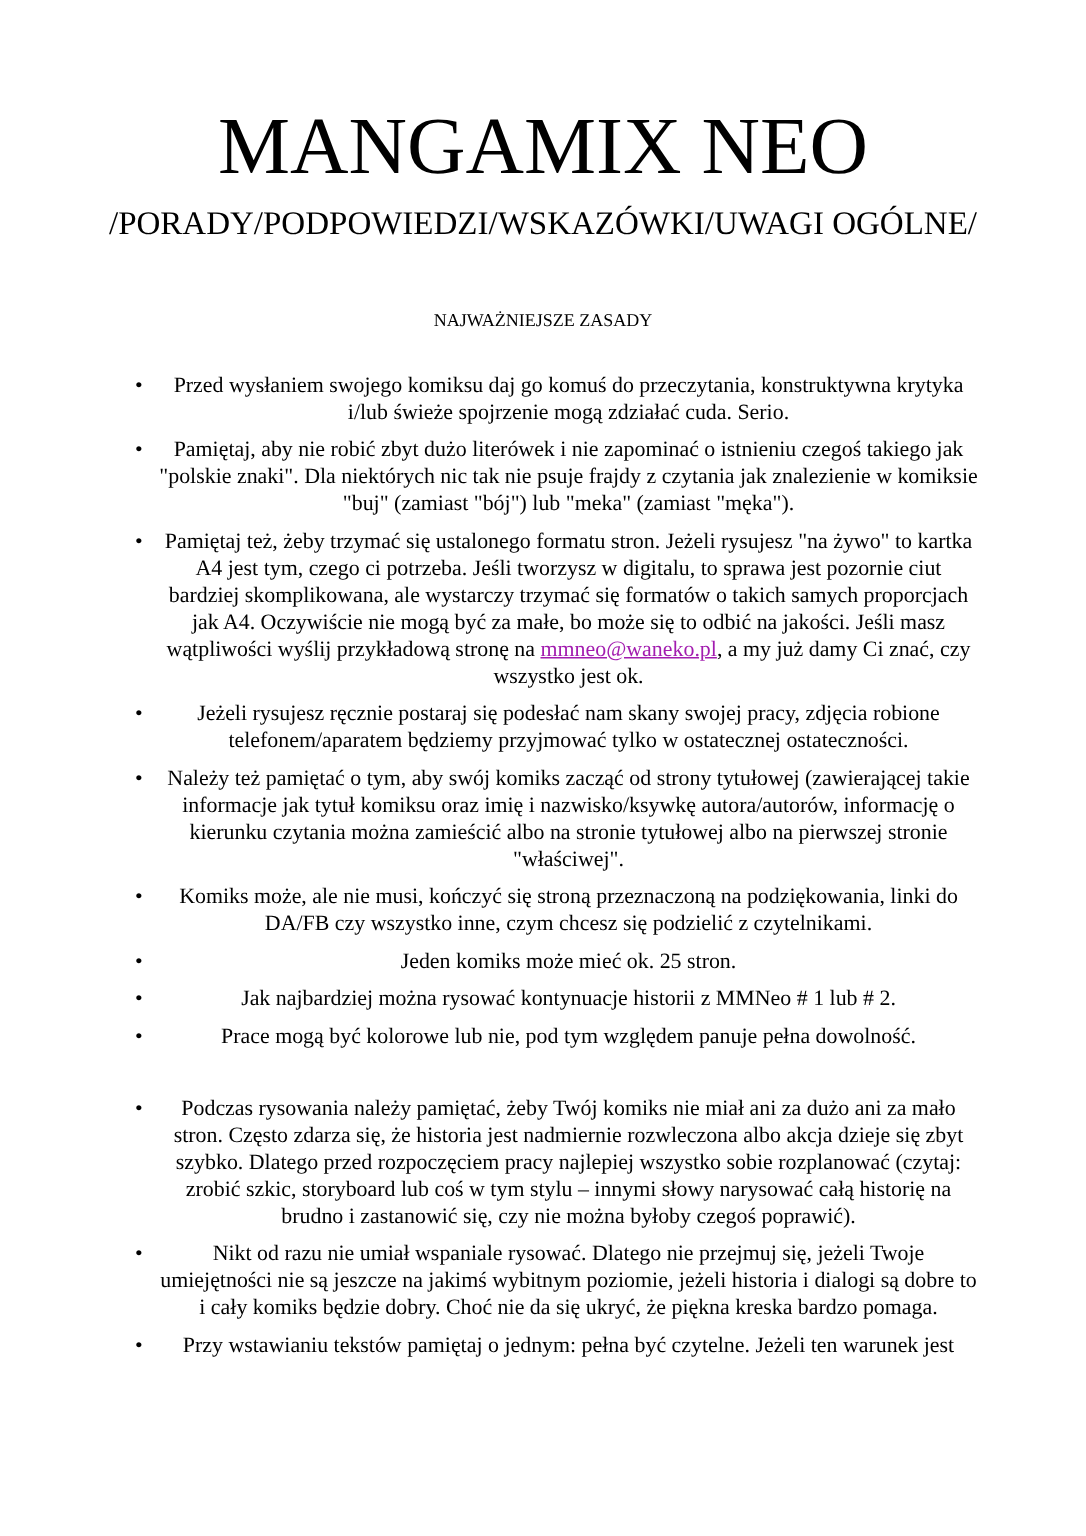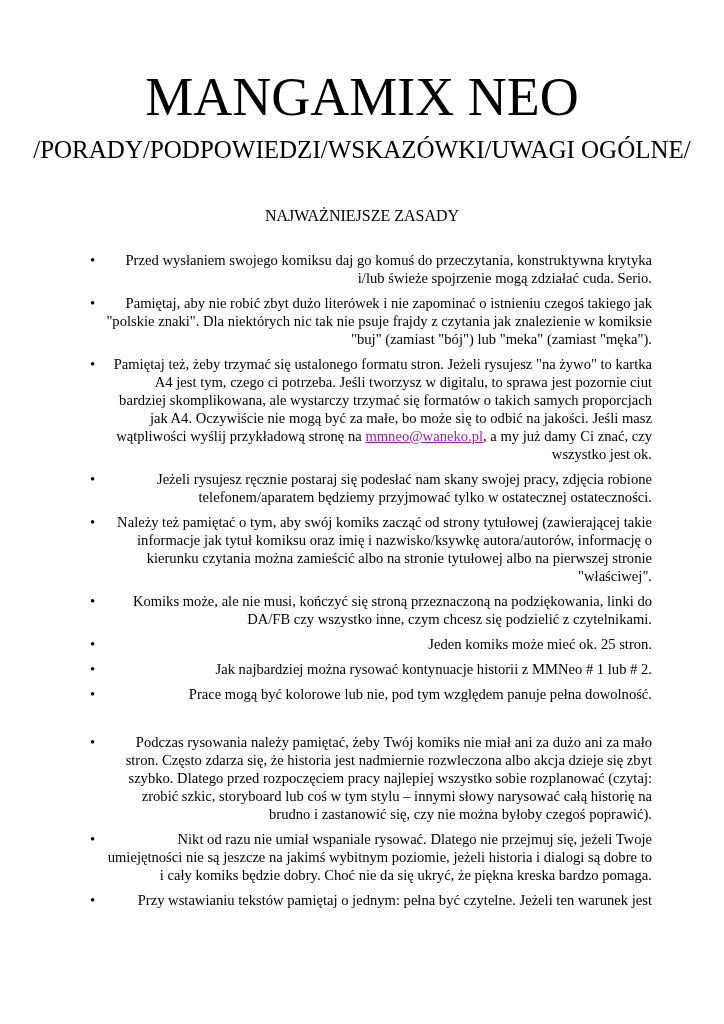--- a/index.html
+++ b/index.html
@@ -22,29 +22,29 @@
     margin: 0;
     font-size: 54px;
     font-weight: 400;
     line-height: 1.1;
     text-align: center;
     letter-spacing: 0;
     white-space: nowrap;
   }
   .subtitle {
     margin: 9px 0 0 0;
-    font-size: 25px;
+    font-size: 22px;
     font-weight: 400;
     line-height: 1.15;
     text-align: center;
     white-space: nowrap;
   }
   .section-heading {
     margin: 0;
-    font-size: 16px;
+    font-size: 12px;
     font-weight: 400;
     line-height: 18px;
     text-align: center;
   }
   .heading-rules { margin-top: 42px; }
   .heading-drawing { margin-top: 22px; }
   .bullet-list {
     margin: 26px 0 0 0;
     padding: 0 72px 0 90px;
     font-size: 14.6px;
@@ -56,21 +56,21 @@
     margin-top: 7px;
   }
   .list-item:first-child { margin-top: 0; }
   .marker {
     flex: 0 0 16px;
     font-size: 14.6px;
     line-height: 18px;
   }
   .text {
     flex: 1 1 auto;
-    text-align: right;
+    text-align: center;
   }
   a.email-link {
     color: #a21caf;
     text-decoration: underline;
     cursor: pointer;
   }
 </style>
 </head>
 <body>
 

